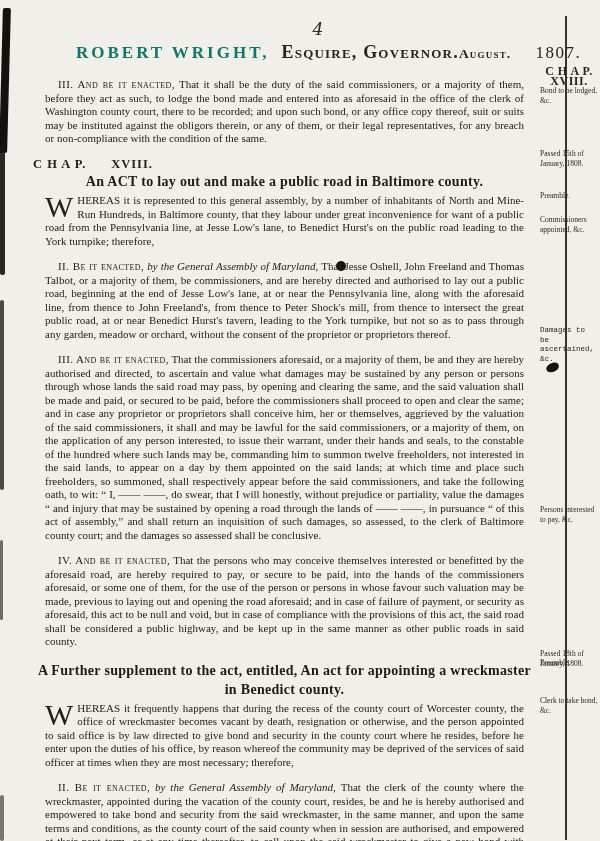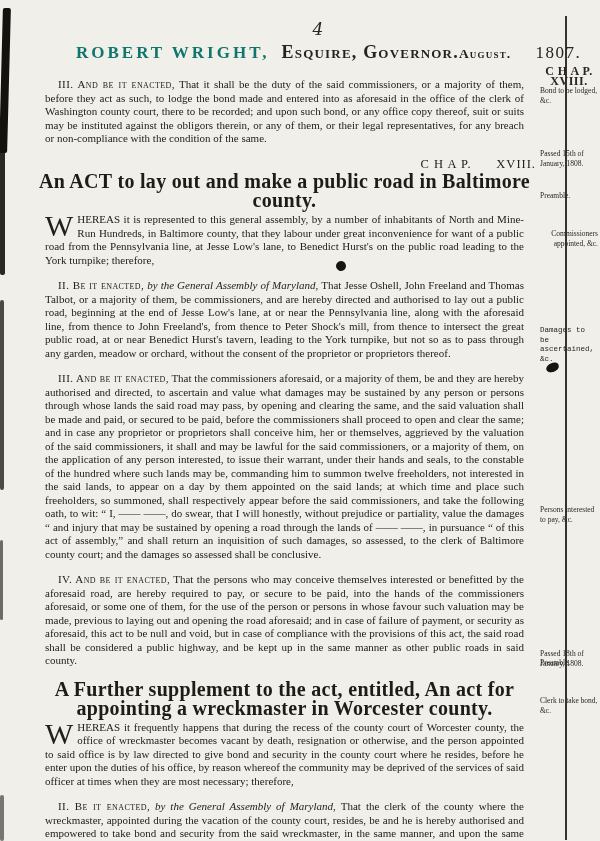--- a/index.html
+++ b/index.html
@@ -27,24 +27,24 @@
   .hdr-title{font-size:18px;font-variant-caps:small-caps;letter-spacing:1.2px;margin-left:12px;font-weight:600;}
   .hdr-month{font-size:13.5px;font-variant-caps:small-caps;letter-spacing:1.2px;margin-left:auto;font-weight:600;}
   .hdr-year{font-size:17px;letter-spacing:1.5px;margin-left:24px;font-weight:400;}
   
   .body-col{position:absolute;left:33px;top:66px;width:503px;
     font-size:11px;line-height:13.5px;text-align:justify;color:#25211c;}
   .para{margin:12px;text-indent:13px;}
   .para + .para{margin-top:8px;}
   .lead{font-variant-caps:small-caps;letter-spacing:0.4px;}
   .ital{font-style:italic;}
-  .h-chap{margin:7px 0 1px 0;text-align:right;text-indent:0;
-    font-size:12.5px;letter-spacing:1px;white-space:pre;font-weight:400;}
+  .h-chap{margin:7px 0 1px 0;text-align:left;text-indent:0;
+    font-size:12.5px;letter-spacing:1px;white-space:pre;font-weight:700;}
   .h-act{margin:0 0 3px 0;text-align:center;text-indent:0;
-    font-size:20px;line-height:19px;font-weight:700;letter-spacing:0.3px;color:#1f1b16;}
+    font-size:14px;line-height:19px;font-weight:700;letter-spacing:0.3px;color:#1f1b16;}
   .preamble{text-indent:0;margin-top:1px;}
   .dropcap{float:left;font-size:30px;line-height:23px;padding:1px 4px 0 0;font-weight:500;color:#221e19;}
   
   .mnote{position:absolute;left:540px;width:58px;font-size:7.5px;line-height:9.5px;
     color:#2b2620;text-align:left;}
   .mnote .mchap{text-align:center;letter-spacing:0.5px;font-weight:600;font-size:12px;}
 </style>
 </head>
 <body>
 
@@ -78,36 +78,36 @@
     <p class="h-act">An ACT to lay out and make a public road in Baltimore county.</p>
 
     <p class="para preamble"><span class="dropcap">W</span><span>HEREAS</span><span> it is represented to this general assembly, by a number of inhabitants of North and Mine-Run Hundreds, in Baltimore county, that they labour under great inconvenience for want of a public road from the Pennsylvania line, at Jesse Low's lane, to Benedict Hurst's on the public road leading to the York turnpike; therefore,</span></p>
 
     <p class="para"><span class="lead">II. Be it enacted,</span><span class="ital"> by the General Assembly of Maryland, </span><span>That Jesse Oshell, John Freeland and Thomas Talbot, or a majority of them, be commissioners, and are hereby directed and authorised to lay out a public road, beginning at the end of Jesse Low's lane, at or near the Pennsylvania line, along with the aforesaid line, from thence to John Freeland's, from thence to Peter Shock's mill, from thence to intersect the great public road, at or near Benedict Hurst's tavern, leading to the York turnpike, but not so as to pass through any garden, meadow or orchard, without the consent of the proprietor or proprietors thereof.</span></p>
 
     <p class="para"><span class="lead">III. And be it enacted,</span><span> That the commissioners aforesaid, or a majority of them, be and they are hereby authorised and directed, to ascertain and value what damages may be sustained by any person or persons through whose lands the said road may pass, by opening and clearing the same, and the said valuation shall be made and paid, or secured to be paid, before the commissioners shall proceed to open and clear the same; and in case any proprietor or proprietors shall conceive him, her or themselves, aggrieved by the valuation of the said commissioners, it shall and may be lawful for the said commissioners, or a majority of them, on the application of any person interested, to issue their warrant, under their hands and seals, to the constable of the hundred where such lands may be, commanding him to summon twelve freeholders, not interested in the said lands, to appear on a day by them appointed on the said lands; at which time and place such freeholders, so summoned, shall respectively appear before the said commissioners, and take the following oath, to wit: “ I, —— ——, do swear, that I will honestly, without prejudice or partiality, value the damages “ and injury that may be sustained by opening a road through the lands of —— ——, in pursuance “ of this act of assembly,” and shall return an inquisition of such damages, so assessed, to the clerk of Baltimore county court; and the damages so assessed shall be conclusive.</span></p>
 
     <p class="para"><span class="lead">IV. And be it enacted,</span><span> That the persons who may conceive themselves interested or benefitted by the aforesaid road, are hereby required to pay, or secure to be paid, into the hands of the commissioners aforesaid, or some one of them, for the use of the person or persons in whose favour such valuation may be made, previous to laying out and opening the road aforesaid; and in case of failure of payment, or security as aforesaid, this act to be null and void, but in case of compliance with the provisions of this act, the said road shall be considered a public highway, and be kept up in the same manner as other public roads in said county.</span></p>
 
-    <p class="h-act">A Further supplement to the act, entitled, An act for appointing a wreckmaster in Worcester county.</p>
+    <p class="h-act">A Further supplement to the act, entitled, An act for appointing a wreckmaster in Benedict county.</p>
 
     <p class="para preamble"><span class="dropcap">W</span><span>HEREAS</span><span> it frequently happens that during the recess of the county court of Worcester county, the office of wreckmaster becomes vacant by death, resignation or otherwise, and the person appointed to said office is by law directed to give bond and security in the county court where he resides, before he enter upon the duties of his office, by reason whereof the community may be deprived of the services of said officer at times when they are most necessary; therefore,</span></p>
 
     <p class="para"><span class="lead">II. Be it enacted,</span><span class="ital"> by the General Assembly of Maryland, </span><span>That the clerk of the county where the wreckmaster, appointed during the vacation of the county court, resides, be and he is hereby authorised and empowered to take bond and security from the said wreckmaster, in the same manner, and upon the same terms and conditions, as the county court of the said county when in session are authorised, and empowered at their next term, or at any time thereafter, to call upon the said wreckmaster to give a new bond with security, of the same tenor, and in lieu of the bond taken by the</span></p>
 
   </div>
 
   <div class="mnote" style="top:67px;">
     <div class="mchap">C H A P.</div>
     <div class="mchap">XVIII.</div>
     <div>Bond to be lodged, &amp;c.</div>
   </div>
 
   <div class="mnote" style="top:149px;">Passed 15th of January, 1808.</div>
   <div class="mnote" style="top:191px;">Preamble.</div>
-  <div class="mnote" style="top:229px;text-align:right;">Commissioners appointed, &amp;c.</div>
+  <div class="mnote" style="top:215px;">Commissioners appointed, &amp;c.</div>
   <div class="mnote" style="top:326px;font-family:Liberation Mono, monospace;">Damages to be ascertained, &amp;c.</div>
   <div class="mnote" style="top:505px;">Persons interested to pay, &amp;c.</div>
   <div class="mnote" style="top:613px;margin-top:36px;">Passed 18th of January, 1808.</div>
   <div class="mnote" style="top:658px;">Preamble.</div>
   <div class="mnote" style="top:696px;">Clerk to take bond, &amp;c.</div>
 
 </div>
 
 </body></html>

